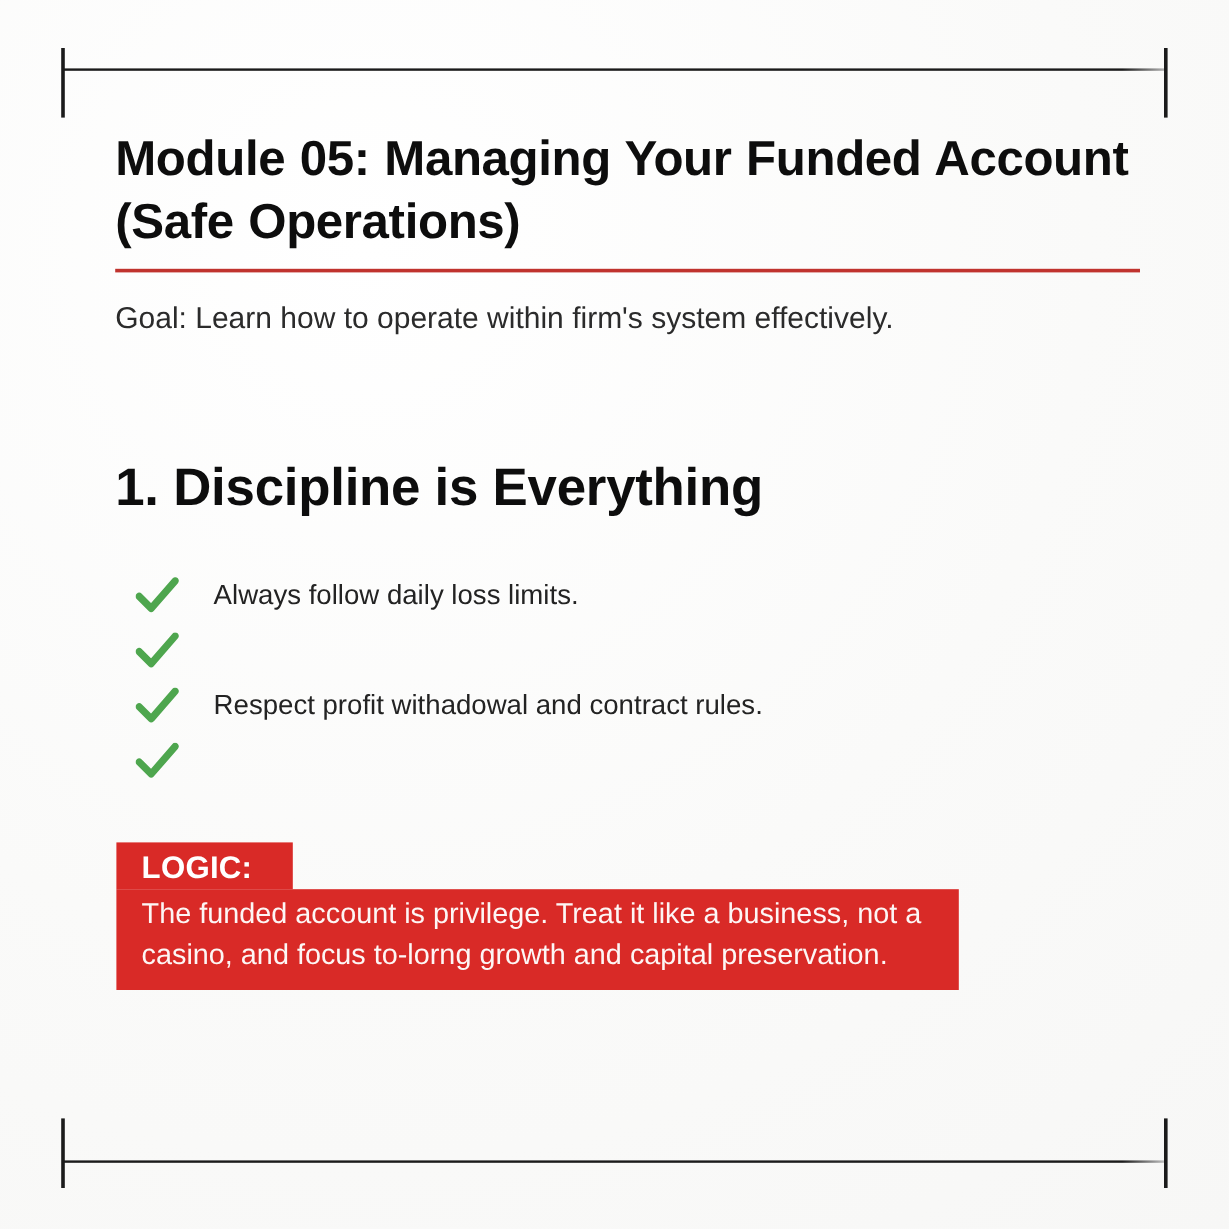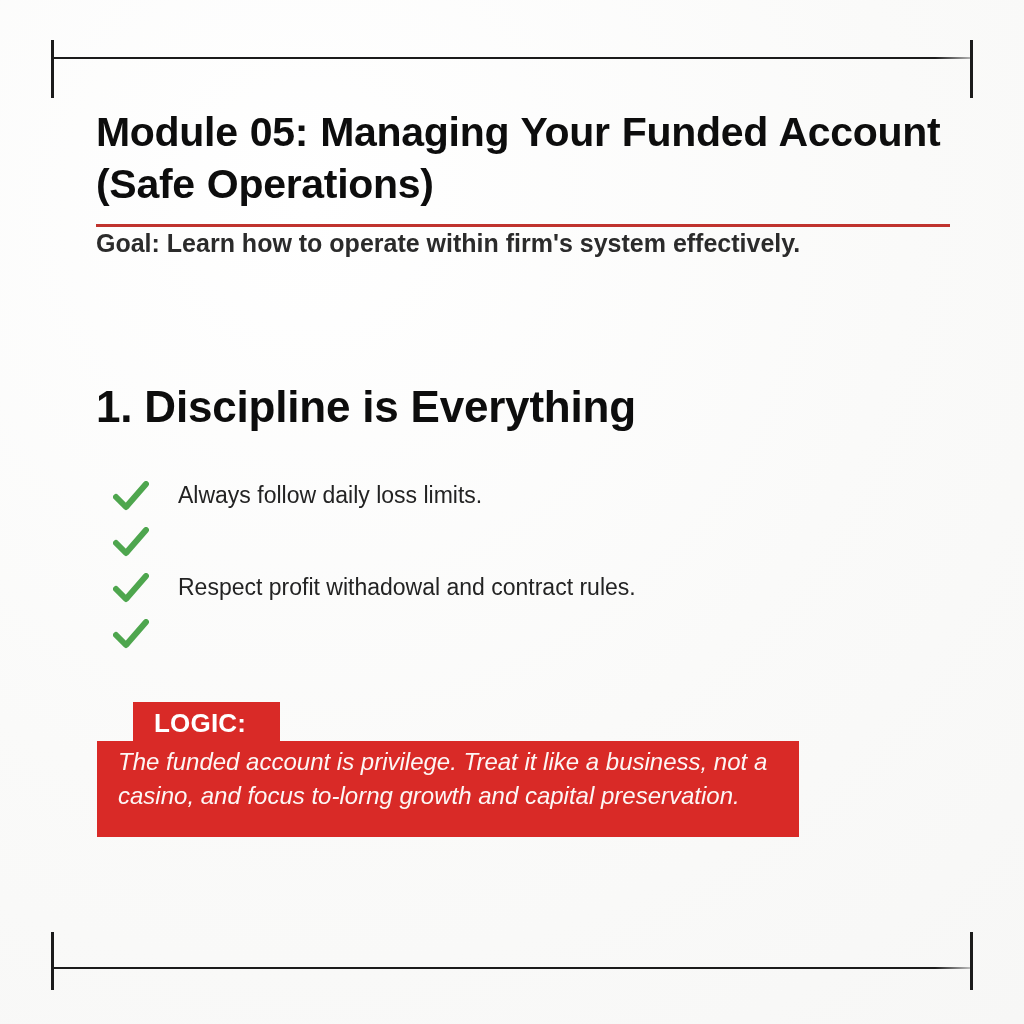--- a/index.html
+++ b/index.html
@@ -85,24 +85,25 @@
     word-spacing: 1px;
   }
   .title-rule {
     margin-top: 13px;
     width: 854px;
     height: 3px;
     background: #c0332e;
   }
   .goal-line {
     margin: 0;
+    padding-top: 22px;
     font-size: 25px;
     line-height: 1.3;
     color: #2b2b2b;
-    font-weight: bold;
+    font-weight: normal;
   }
 
   
   .section-heading {
     position: absolute;
     left: 96px;
     top: 382px;
     margin: 0;
     font-size: 44px;
     font-weight: bold;
@@ -145,34 +146,32 @@
     position: absolute;
     left: 97px;
     top: 702px;
     width: 702px;
   }
   .logic-tab {
     width: 147px;
     background: #d92a27;
     padding: 7px 0 3px 21px;
     box-sizing: border-box;
-    margin-left: 36px;
   }
   .logic-label {
     font-size: 26px;
     font-weight: bold;
     color: #ffffff;
     line-height: 1.1;
     letter-spacing: 0.2px;
   }
   .logic-body {
     background: #d92a27;
-    padding: 4px 24px 24px 21px;
+    padding: 4px 24px 12px 21px;
     box-sizing: border-box;
-    font-style: italic;
   }
   .logic-text {
     margin: 0;
     font-size: 24px;
     line-height: 1.42;
     color: #fdf6f5;
   }
 
   
   .footer-note {

